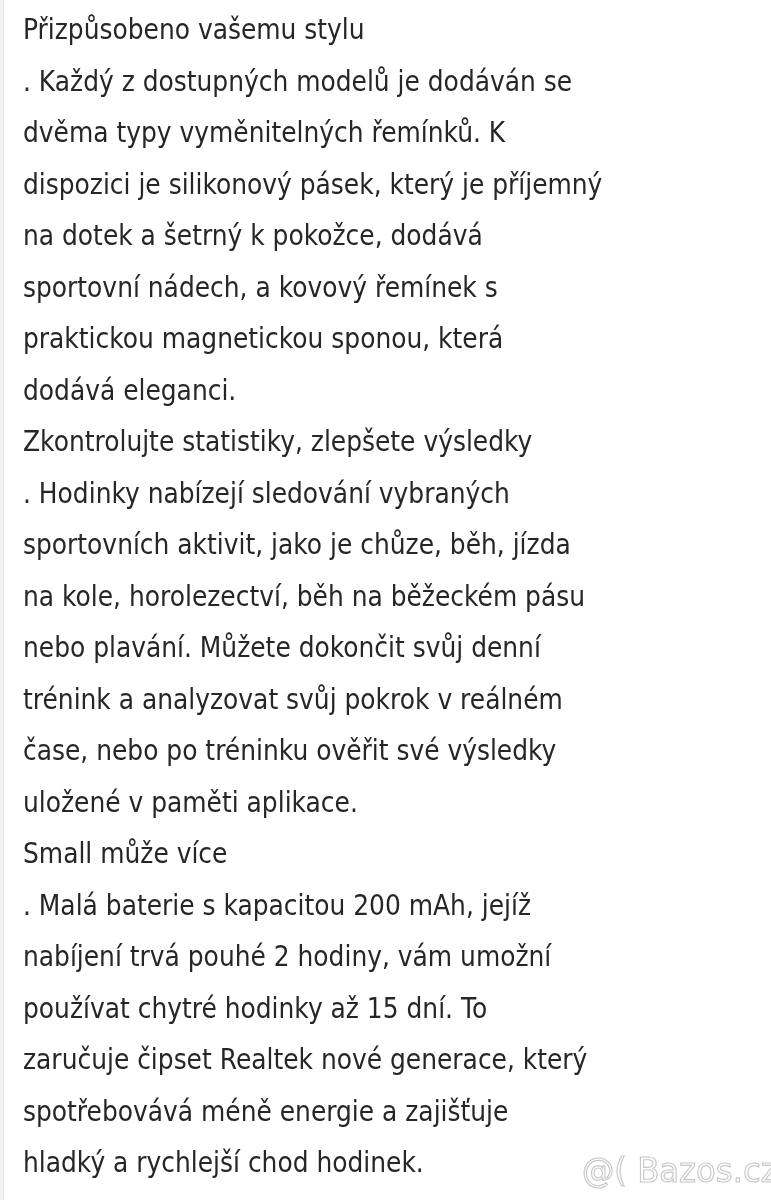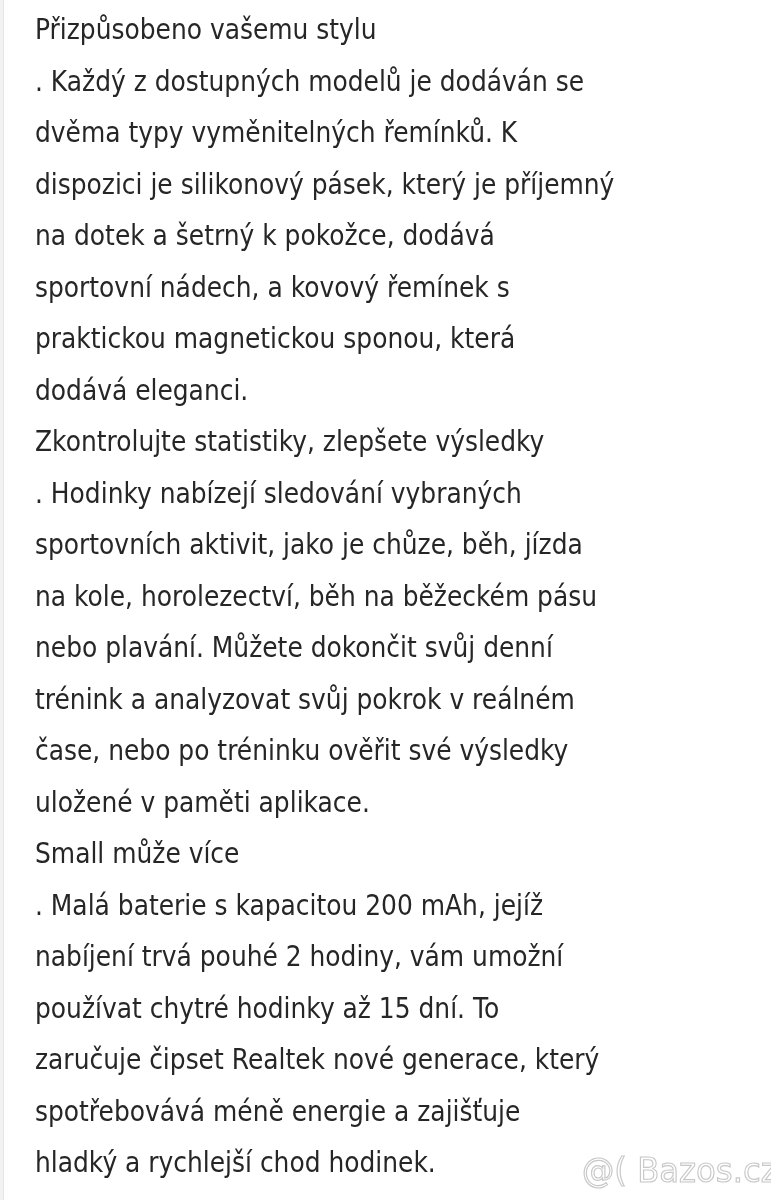--- a/index.html
+++ b/index.html
@@ -17,21 +17,21 @@
     position: absolute;
     left: 0;
     top: 0;
     width: 3px;
     height: 1200px;
     background: #f2f2f2;
     border-right: 1px solid #e6e6e6;
   }
   .doc {
     position: absolute;
-    left: 35px;
+    left: 23px;
     top: 4px;
     width: 730px;
   }
   .line {
     font-family: "DejaVu Sans", sans-serif;
     font-size: 29px;
     line-height: 51.5px;
     height: 51.5px;
     color: #262626;
     white-space: nowrap;

